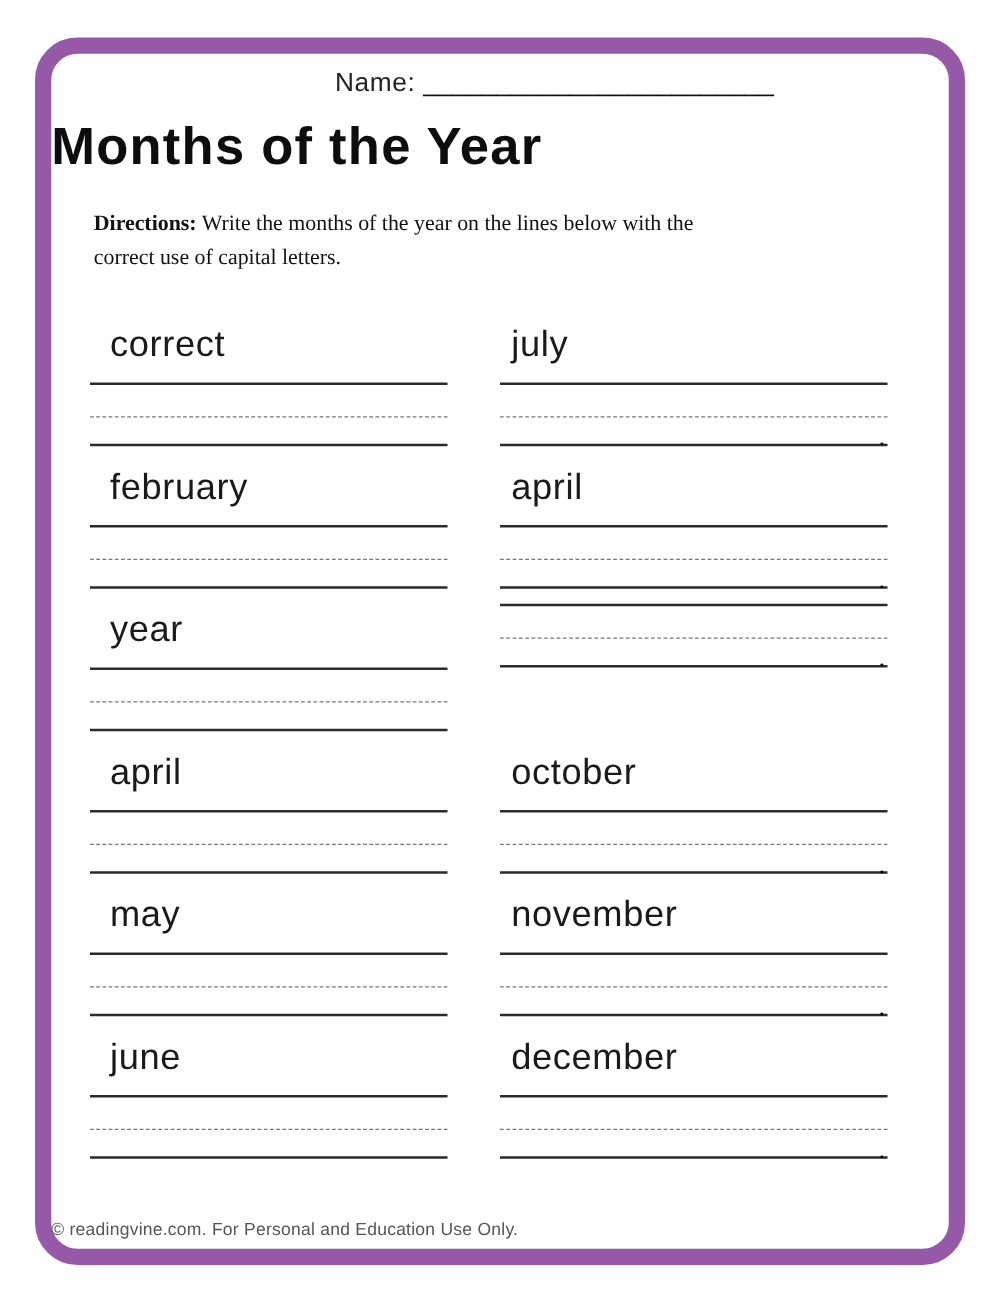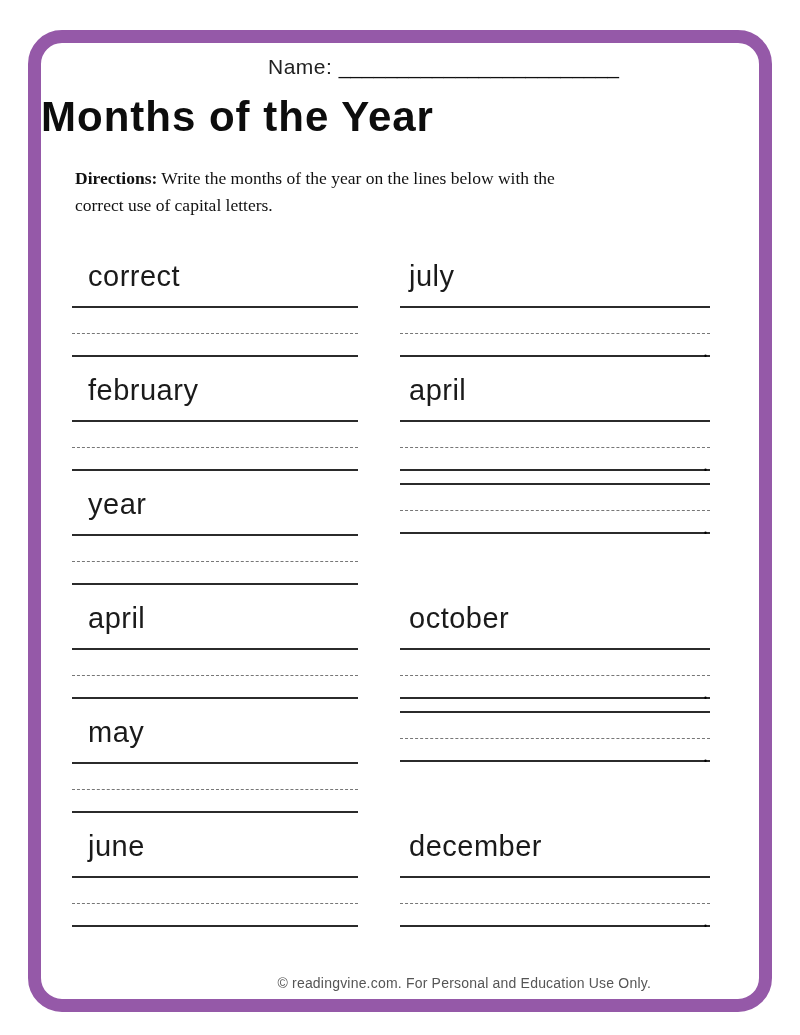--- a/index.html
+++ b/index.html
@@ -84,21 +84,21 @@
     right: 2px; bottom: -5px;
     font-family: "Liberation Serif", serif;
     font-size: 20px;
     line-height: 1;
     color: #000;
   }
   .footer {
     position: absolute;
     left: 0; bottom: 7px;
     width: 100%;
-    text-align: right;
+    text-align: left;
     font-size: 14px;
     color: #555;
     letter-spacing: 0.2px;
   }
 </style>
 </head>
 <body style="background: rgb(255, 255, 255);">
 
 <div class="border-frame" style="border-color: rgb(149, 89, 168);"></div>
 
@@ -177,20 +177,21 @@
         </div>
     </div>
 
     <div class="month-block left">
       <div class="month-name">may</div>
       <div class="wline top"></div>
       <div class="wline mid"></div>
       <div class="wline bot"></div>
     </div>
     <div class="month-block right">
+      <div class="month-name">november</div>
       <div class="wline top"></div>
       <div class="wline mid"></div>
       <div class="wline bot">
           <span class="period">.</span>
         </div>
     </div>
 
     <div class="month-block left">
       <div class="month-name">june</div>
       <div class="wline top"></div>

